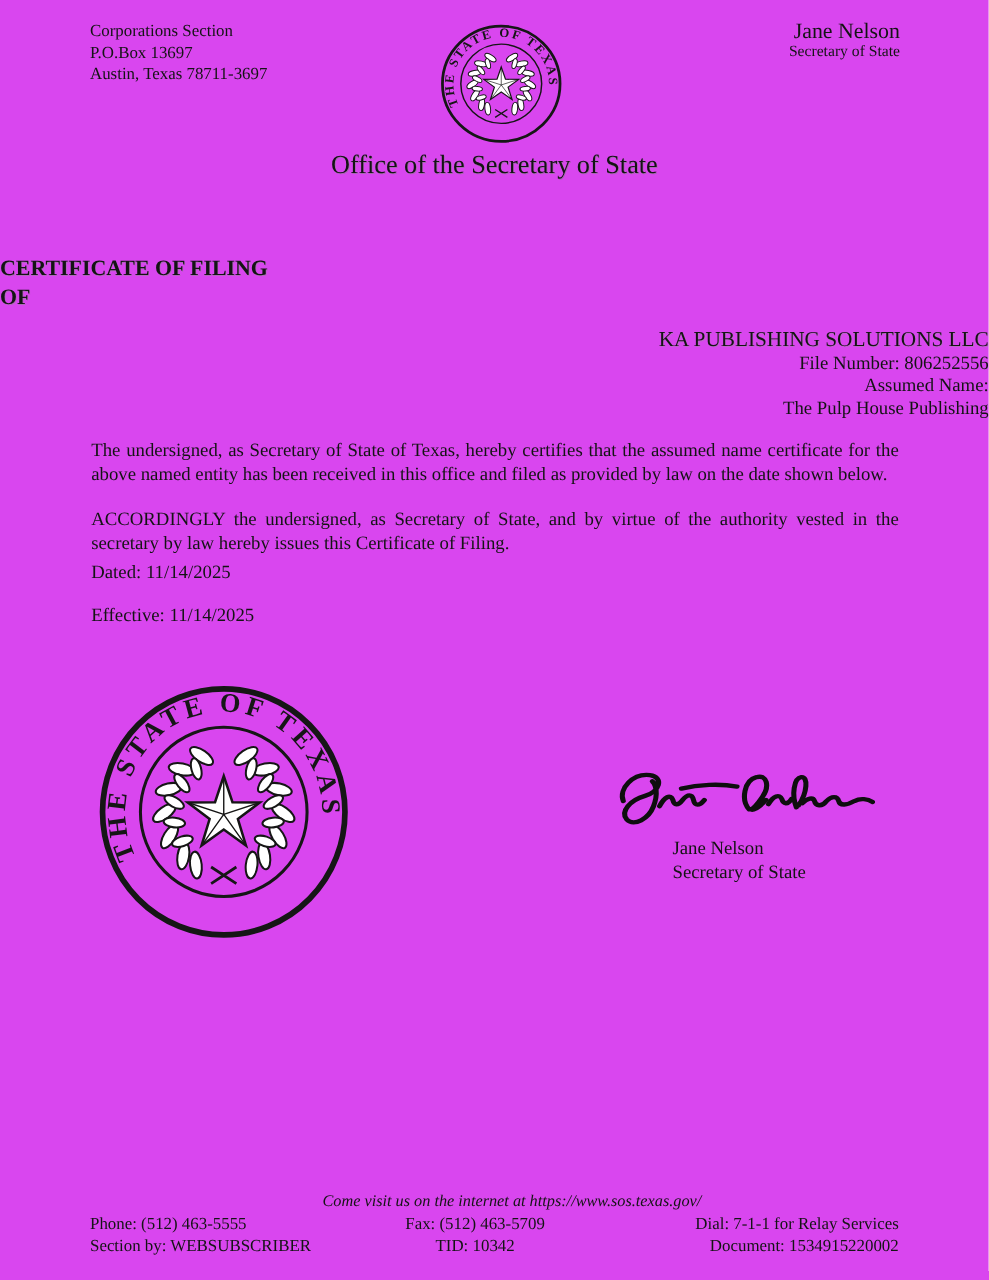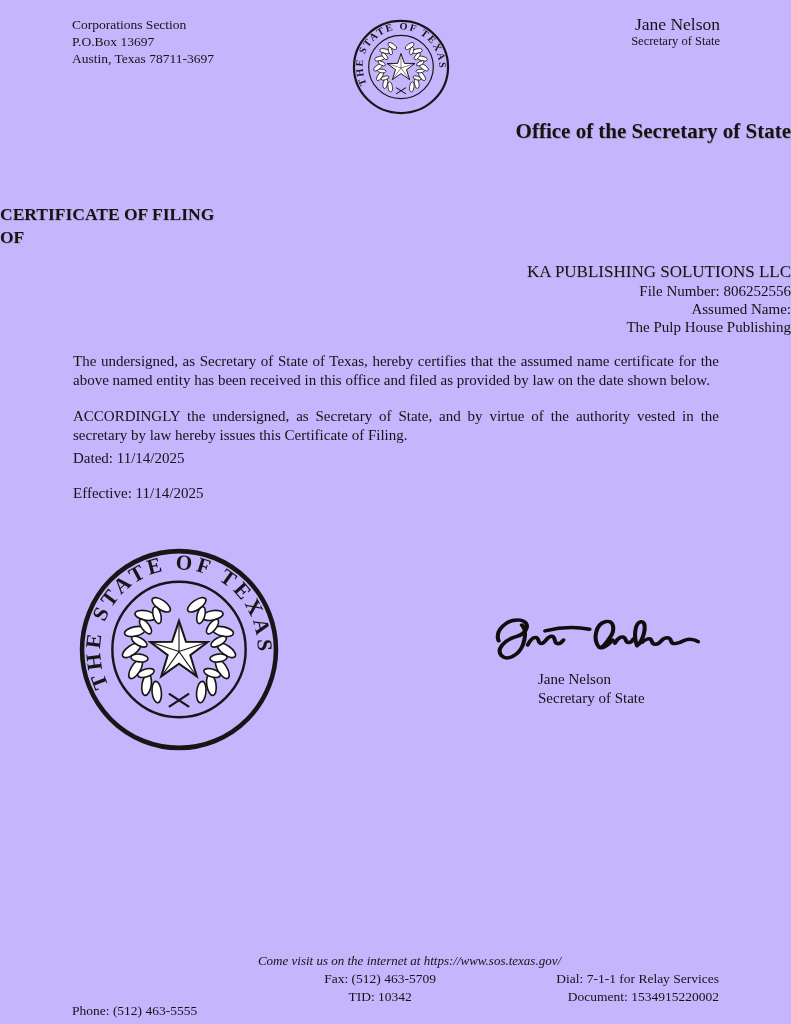--- a/index.html
+++ b/index.html
@@ -1,34 +1,34 @@
 <!DOCTYPE html>
 <html><head>
 <meta charset="utf-8">
 <style>
   html,body{margin:0;padding:0;background:#ffffff;}
   .page{
     position:relative;
     width:791px;height:1024px;
-    background:#c4b5fd;
+    background:#d946ef;
     color:#141414;
     font-family:"Liberation Serif", serif;
     overflow:hidden;
   }
   .abs{position:absolute;}
   
   .addr{left:72px;top:16px;font-size:13.5px;line-height:17px;}
   .official{right:71px;top:14px;text-align:right;}
   .official-name{font-size:17.5px;line-height:20px;}
   .official-title{font-size:12.5px;line-height:15px;}
   .seal-top{left:352px;top:19px;width:98px;height:96px;}
   
   .office-title{
-    left:0;top:119px;width:100%;text-align:right;
-    font-size:21px;font-weight:bold;
+    left:0;top:119px;width:100%;text-align:center;
+    font-size:21px;font-weight:normal;
     text-shadow:0.6px 0.9px 0 rgba(130,130,130,.55);
   }
   .cert-head{
     left:0;top:203px;width:100%;text-align:left;
     font-size:17.5px;font-weight:bold;line-height:23px;
     text-shadow:0.5px 0.8px 0 rgba(140,140,140,.5);
   }
   .entity-block{left:0;top:261px;width:100%;text-align:right;}
   .entity-name{font-size:17px;line-height:21px;text-shadow:0.5px 0.8px 0 rgba(150,150,150,.45);}
   .entity-sub{font-size:15px;line-height:18px;}
@@ -42,21 +42,21 @@
   .seal-big{left:78px;top:547px;width:202px;height:205px;}
   .sig-img{left:487px;top:611px;width:213px;height:53px;}
   .sig-block{left:538px;top:670px;font-size:15px;line-height:19px;}
   
   .visit{left:0;top:953px;width:100%;text-align:center;font-style:italic;font-size:13px;padding-left:14px;}
   .footer-grid{
     left:72px;top:971px;width:647px;
     display:grid;grid-template-columns:1fr 1fr 1.15fr;
     grid-auto-rows:18px;font-size:13.5px;
   }
-  .fc-left{text-align:left;margin-top:32px;}
+  .fc-left{text-align:left;}
   .fc-center{text-align:center;font-family:Liberation Serif, serif;}
   .fc-right{text-align:right;}
   svg{display:block;}
 </style>
 </head>
 <body>
 
 <div class="page">
 
   <svg width="0" height="0" aria-hidden="true">

